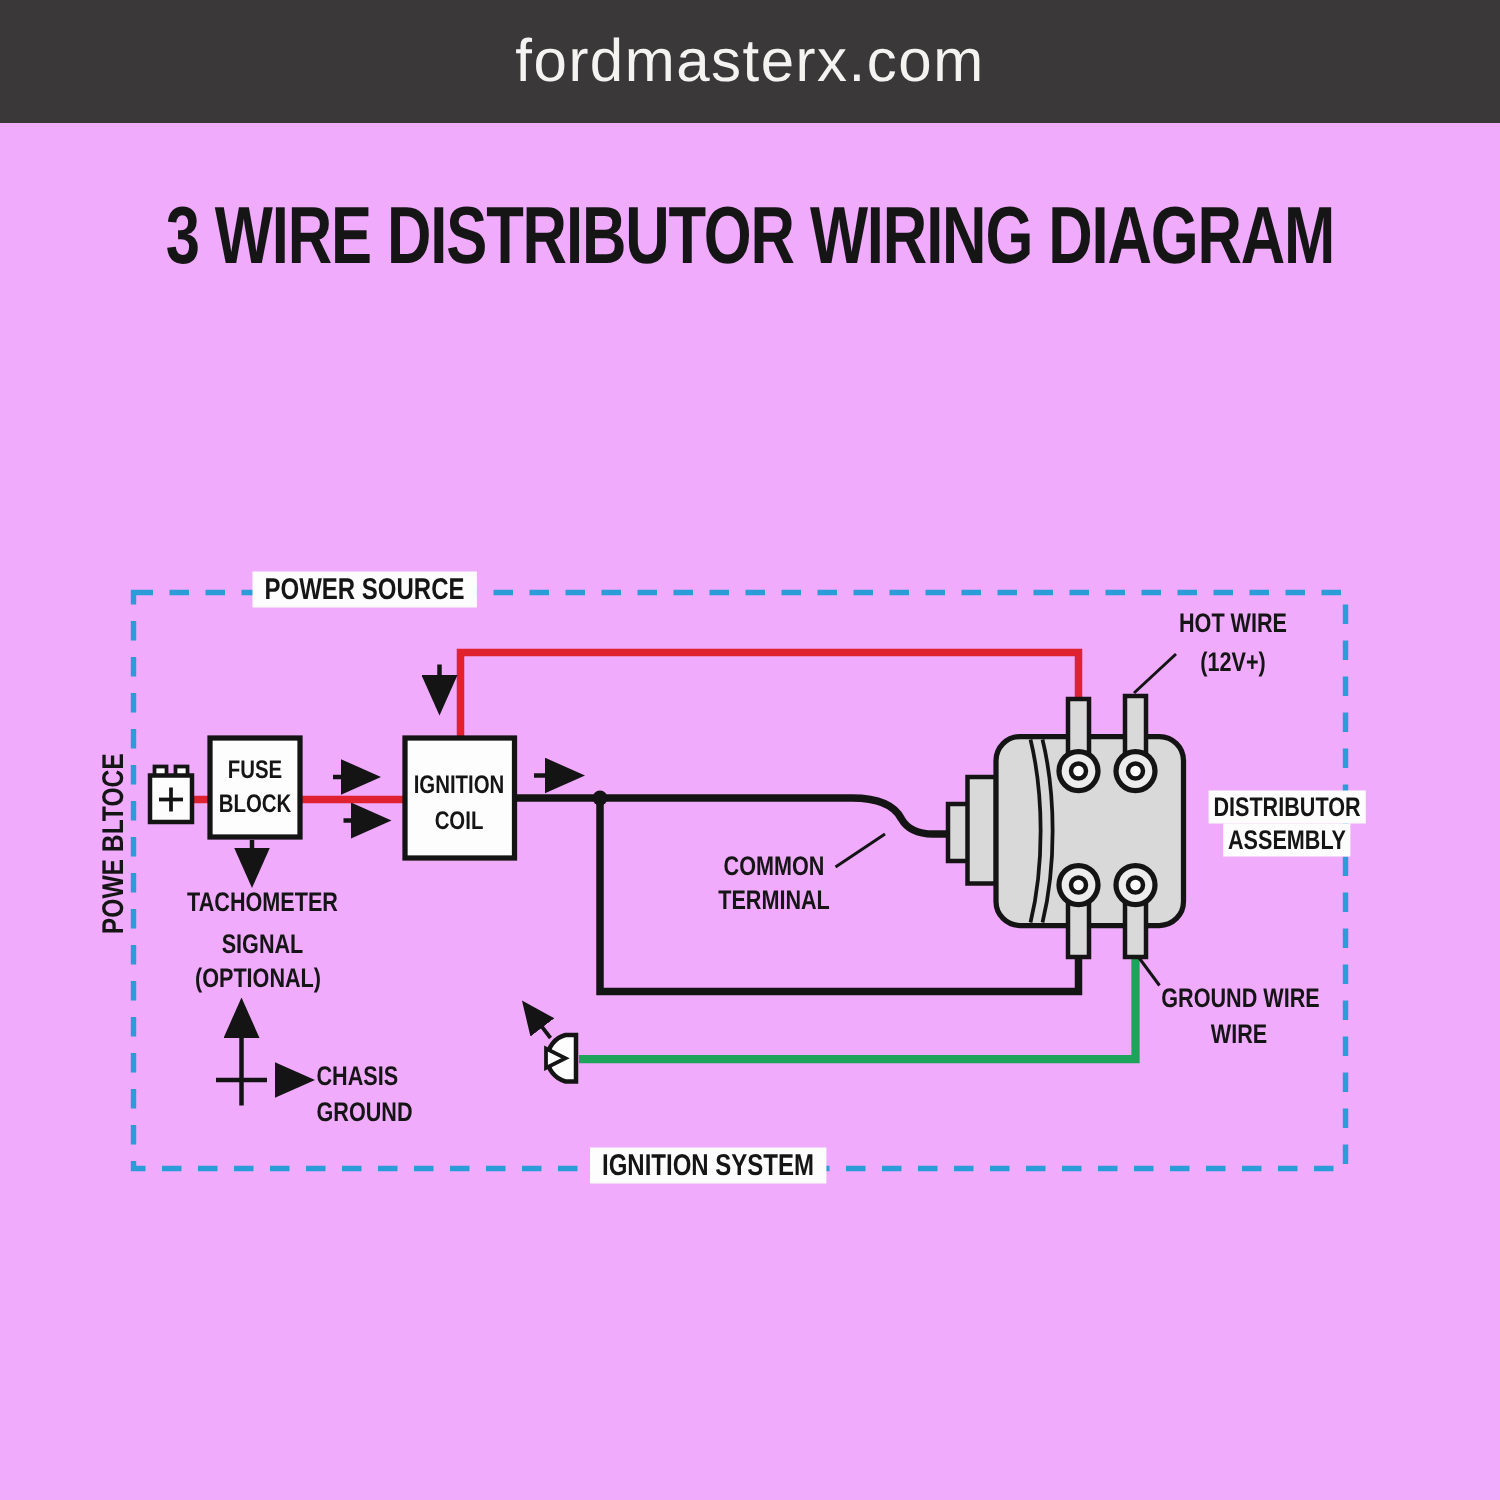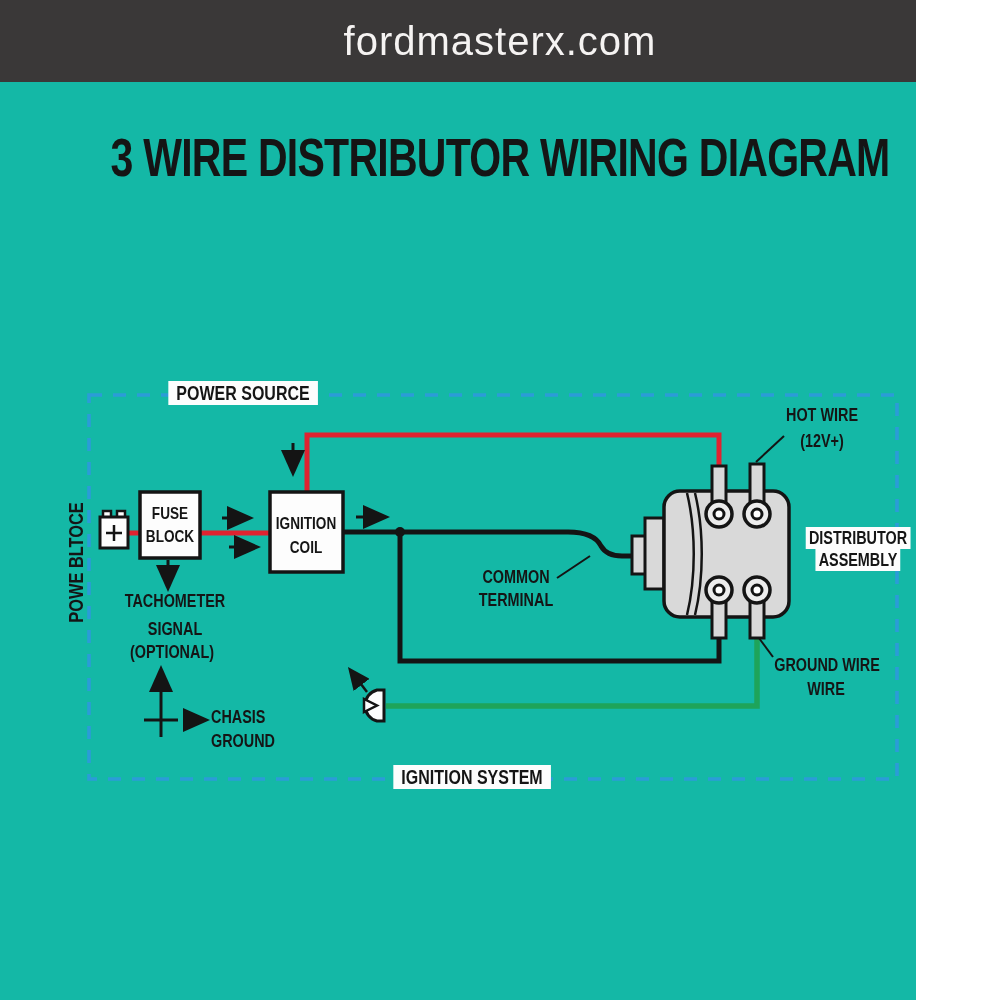--- a/index.html
+++ b/index.html
@@ -1,16 +1,16 @@
 <!DOCTYPE html>
 <html><head>
 <meta charset="utf-8">
 <style>
   html,body{margin:0;padding:0;background:#ffffff;}
-  #page{position:relative;width:916px;height:1000px;background:#14b8a6;overflow:hidden;
+  #page{position:relative;width:1000px;height:1000px;background:#f0abfc;overflow:hidden;
         font-family:"Liberation Sans", sans-serif;}
   
   #banner{position:absolute;left:0;top:0;width:1000px;height:82px;background:#3a3838;
           display:flex;align-items:center;justify-content:center;}
   #banner .site{color:#f5f3f2;font-size:40px;font-weight:400;letter-spacing:1px;}
   
   #title{position:absolute;left:500px;top:157px;font-weight:700;font-size:54px;color:#151515;
          white-space:nowrap;transform:translate(-50%,-50%) scaleX(0.76);letter-spacing:-1px;}
   
   svg{position:absolute;left:0;top:0;}

